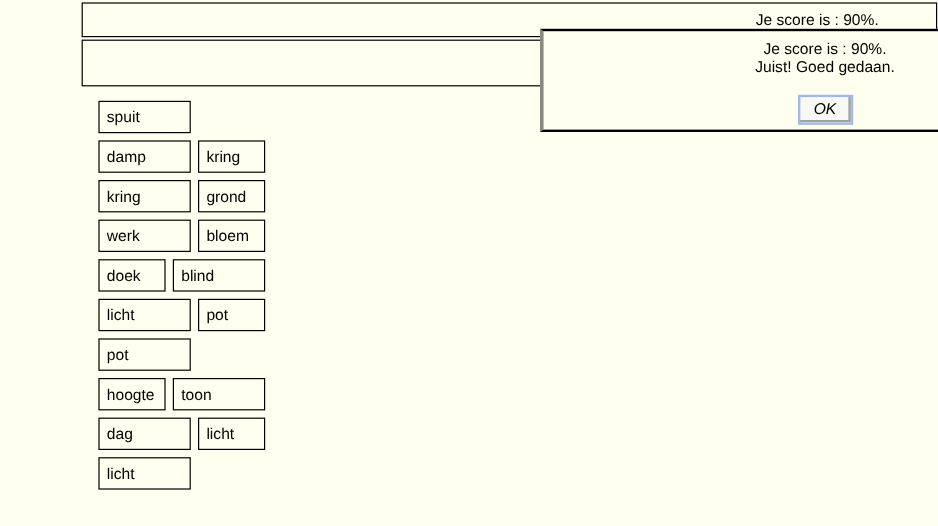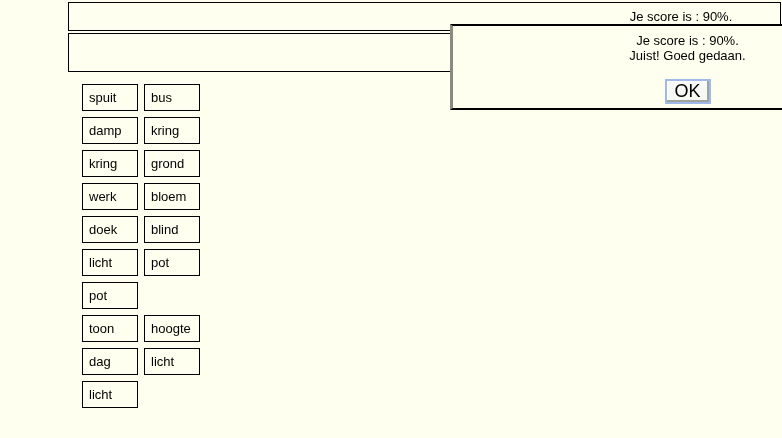--- a/index.html
+++ b/index.html
@@ -73,24 +73,25 @@
   }
   .ok-button {
     display: inline-block;
     margin-top: 16px;
     width: 46px;
     height: 25px;
     box-sizing: border-box;
     border: 2px solid #9FB9E8;
     background: #f8f8f5;
     box-shadow: inset -2px -2px 0 #a2a29c, inset 1px 1px 0 #ffffff;
-    font-size: 18px;
+    font-size: 13px;
     line-height: 20px;
     text-align: center;
     cursor: pointer;
+    font-style: italic;
   }
 
   
   .match-grid {
     position: absolute;
     left: 82px;
     top: 84px;
     display: flex;
     flex-direction: column;
     gap: 6px;
@@ -103,42 +104,41 @@
     height: 27px;
     box-sizing: border-box;
     border: 1px solid #000;
     background: #FFFFF0;
     padding-left: 6px;
     font-size: 13px;
     line-height: 25px;
     white-space: nowrap;
     overflow: hidden;
   }
-  .match-box.left  { width: 56px; }
+  .match-box.left  { width: 77px; }
   .match-box.right { width: 56px; }
 </style>
 </head>
 <body>
 
 <div class="score-bar">
   <span class="score-bar-text">Je score is : 90%.</span>
 </div>
 
 <div class="content-panel"></div>
 
 <div class="dialog">
   <div class="dialog-line">Je score is : 90%.</div>
   <div class="dialog-line">Juist! Goed gedaan.</div>
   <div class="ok-button">OK</div>
 </div>
 
 <div class="match-grid">
   <div class="match-row">
     <div class="match-box left">spuit</div>
-    <div class="match-box right">bus</div>
   </div>
   <div class="match-row">
     <div class="match-box left">damp</div>
     <div class="match-box right">kring</div>
   </div>
   <div class="match-row">
     <div class="match-box left">kring</div>
     <div class="match-box right">grond</div>
   </div>
   <div class="match-row">
@@ -150,22 +150,22 @@
     <div class="match-box left">blind</div>
   </div>
   <div class="match-row">
     <div class="match-box left">licht</div>
     <div class="match-box right">pot</div>
   </div>
   <div class="match-row">
     <div class="match-box left">pot</div>
   </div>
   <div class="match-row">
+    <div class="match-box right">hoogte</div>
     <div class="match-box left">toon</div>
-    <div class="match-box right">hoogte</div>
   </div>
   <div class="match-row">
     <div class="match-box left">dag</div>
     <div class="match-box right">licht</div>
   </div>
   <div class="match-row">
     <div class="match-box left">licht</div>
   </div>
 </div>
 

